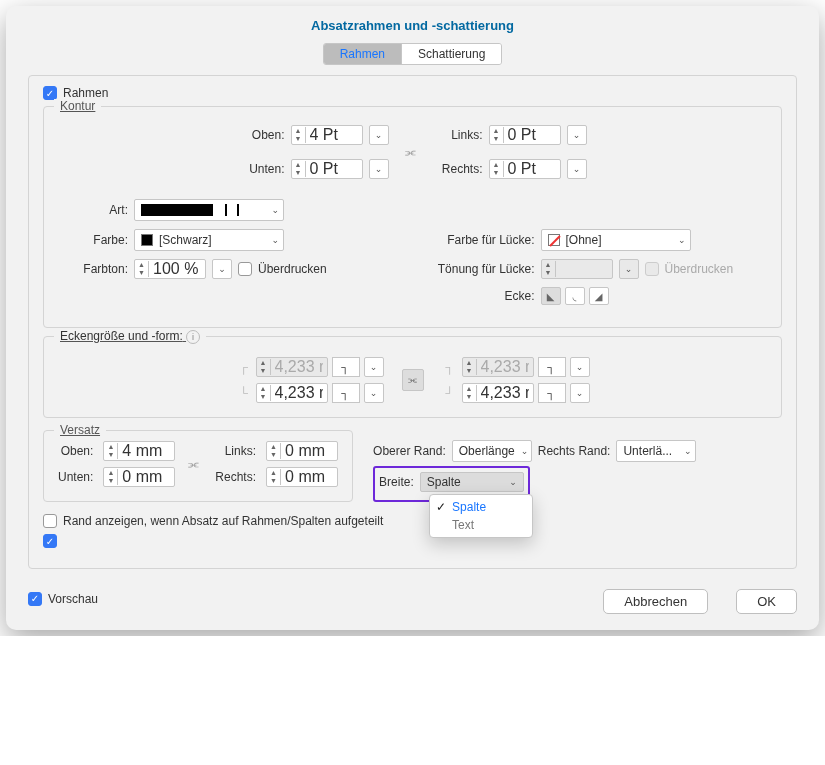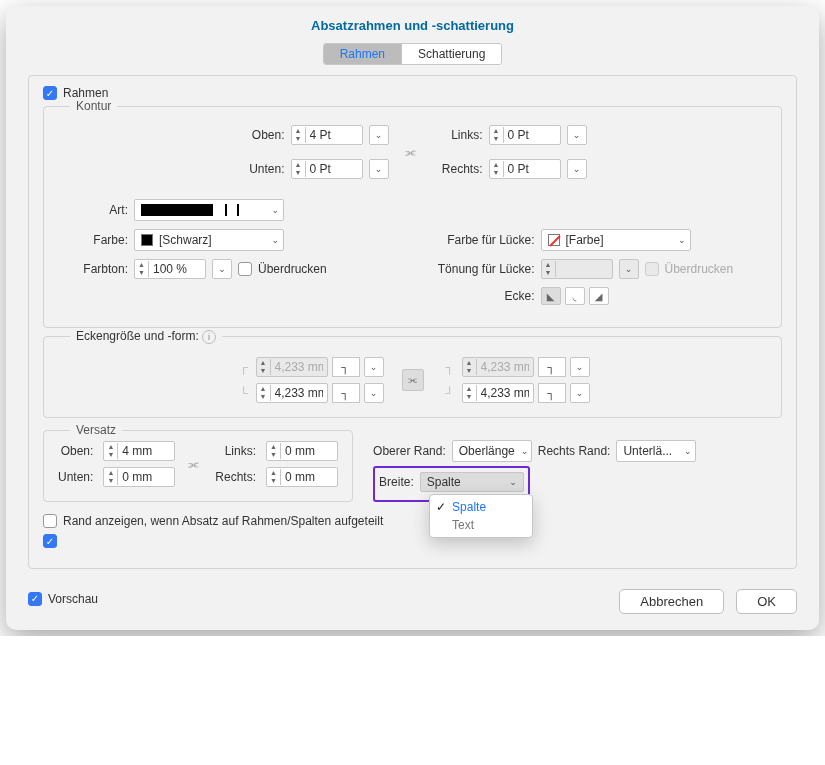--- a/index.html
+++ b/index.html
@@ -10,28 +10,28 @@
 .seg { display: flex; justify-content: center; margin-bottom: 10px; }
 .seg-wrap { display: inline-flex; border: 1px solid #c6c6c6; border-radius: 3px; overflow: hidden; }
 .seg-btn { padding: 3px 16px; background: #fff; border: none; cursor: pointer; }
 .seg-btn.active { background: #bcbcbc; color: #1976ff; }
 .seg-btn + .seg-btn { border-left: 1px solid #c6c6c6; }
 .panel { border: 1px solid #d4d4d4; border-radius: 4px; padding: 10px 14px 14px; }
 .chkline { display: flex; align-items: center; gap: 6px; margin-bottom: 6px; }
 .chk { width: 14px; height: 14px; border: 1px solid #999; border-radius: 3px; display: inline-flex; align-items: center; justify-content: center; font-size: 10px; background: #fff; }
 .chk.checked { background: #3478f6; border-color: #3478f6; color: #fff; }
 .fs { border: 1px solid #d4d4d4; border-radius: 4px; padding: 10px 14px 14px; margin-top: 4px; position: relative; }
-.fs-legend { position: absolute; top: -8px; left: 26px; background: #f2f2f2; padding: 0 6px; font-size: 12px; color: #555; }
+.fs-legend { position: absolute; top: -8px; left: 10px; background: #f2f2f2; padding: 0 6px; font-size: 12px; color: #555; text-decoration: underline; }
 .row { display: flex; align-items: center; gap: 6px; margin: 4px 0; }
 .lbl { color: #333; white-space: nowrap; }
 .lbl-r { text-align: right; display: inline-block; }
 .spin { display: inline-flex; align-items: center; border: 1px solid #c6c6c6; background: #fff; border-radius: 2px; height: 20px; }
 .spin .arrows { display: flex; flex-direction: column; border-right: 1px solid #c6c6c6; width: 14px; }
 .spin .arrows span { font-size: 7px; line-height: 8px; color: #666; text-align: center; cursor: pointer; }
-.spin input { border: none; width: 56px; padding: 0 4px; font-size: 12px; background: transparent; height: 18px; }
+.spin input { border: none; width: 56px; padding: 0 4px; font-size: 16px; background: transparent; height: 18px; }
 .spin.ghost { background: #e9e9e9; }
 .spin.ghost input { color: #aaa; }
 .dd { display: inline-flex; align-items: center; justify-content: center; border: 1px solid #c6c6c6; background: #fff; width: 20px; height: 20px; border-radius: 2px; font-size: 9px; color: #555; cursor: pointer; }
 .link-icn { width: 16px; height: 16px; border: 1px solid transparent; display: inline-flex; align-items: center; justify-content: center; color: #999; font-size: 12px; }
 .sel { display: inline-flex; align-items: center; border: 1px solid #c6c6c6; background: #fff; border-radius: 2px; height: 22px; padding: 0 4px 0 6px; gap: 6px; cursor: pointer; }
 .sel .caret { font-size: 9px; color: #555; margin-left: auto; }
 .sw { width: 12px; height: 12px; display: inline-block; border: 1px solid #777; }
 .sw.black { background: #000; }
 .sw.none-sw { background: #fff; position: relative; }
 .sw.none-sw::after { content:''; position:absolute; left:-1px; top:5px; width:14px; height:0; border-top:2px solid #e33; transform: rotate(-45deg); }
@@ -168,21 +168,21 @@
               <span class="chk"></span>
               <span class="lbl">Überdrucken</span>
             </div>
           </div>
           <div>
             <div class="stroke-row" style="height:22px;"></div>
             <div class="stroke-row">
                 <span class="lbl lbl-r" style="width:110px;">Farbe für Lücke:</span>
               <span class="sel long-sel">
                   <span class="sw none-sw"></span>
-                  <span>[Farbe]</span>
+                  <span>[Ohne]</span>
                   <span class="caret">⌄</span>
                 </span>
             </div>
             <div class="stroke-row">
                 <span class="lbl lbl-r" style="width:110px;">Tönung für Lücke:</span>
               <span class="spin ghost">
                   <span class="arrows">
                     <span>▲</span>
                     <span>▼</span>
                   </span>
@@ -344,18 +344,18 @@
         <span class="chk checked">✓</span>
       </div>
     </div>
   </div>
 
   <div class="foot">
     <div class="chkline">
       <span class="chk checked">✓</span>
       <span>Vorschau</span>
     </div>
-    <div style="display:flex; gap:12px;">
+    <div style="display:flex; gap:28px;">
       <button class="pill">Abbrechen</button>
       <button class="pill">OK</button>
     </div>
   </div>
 </div>
 
 </body></html>

